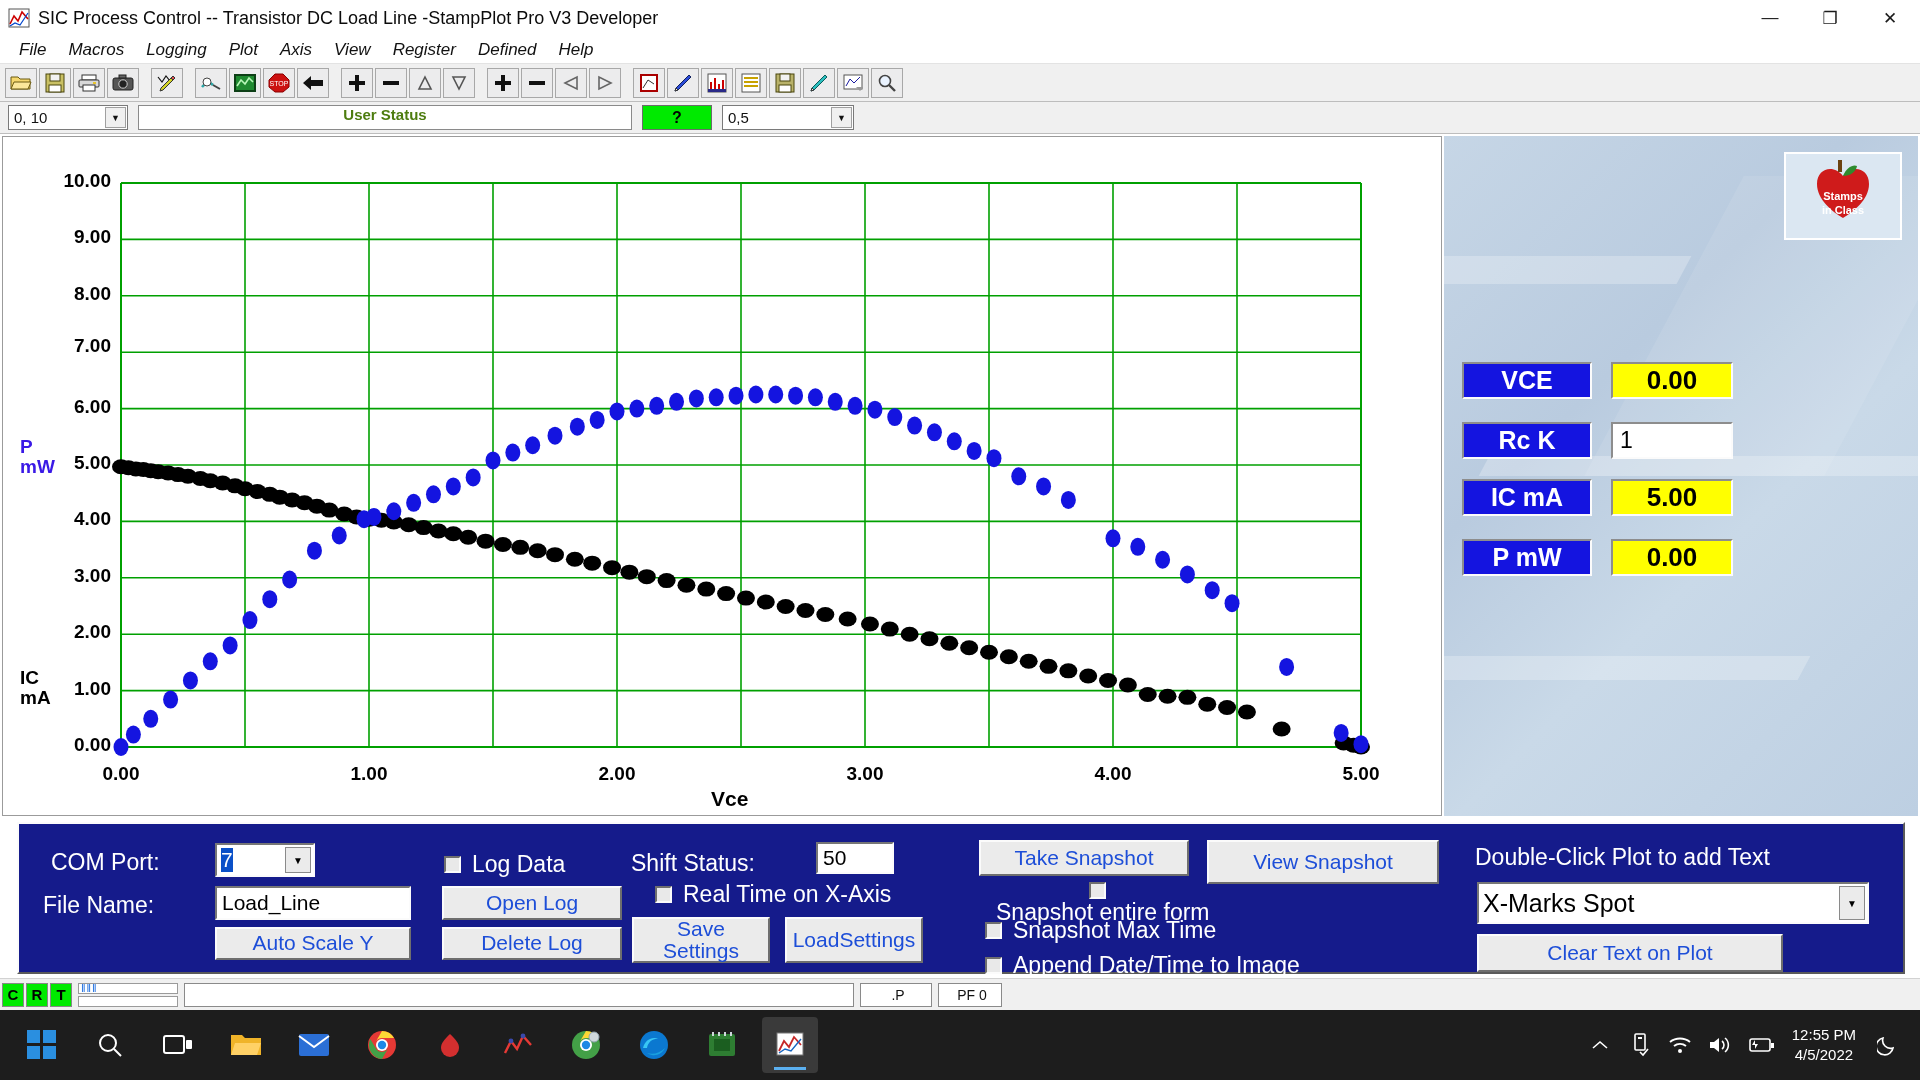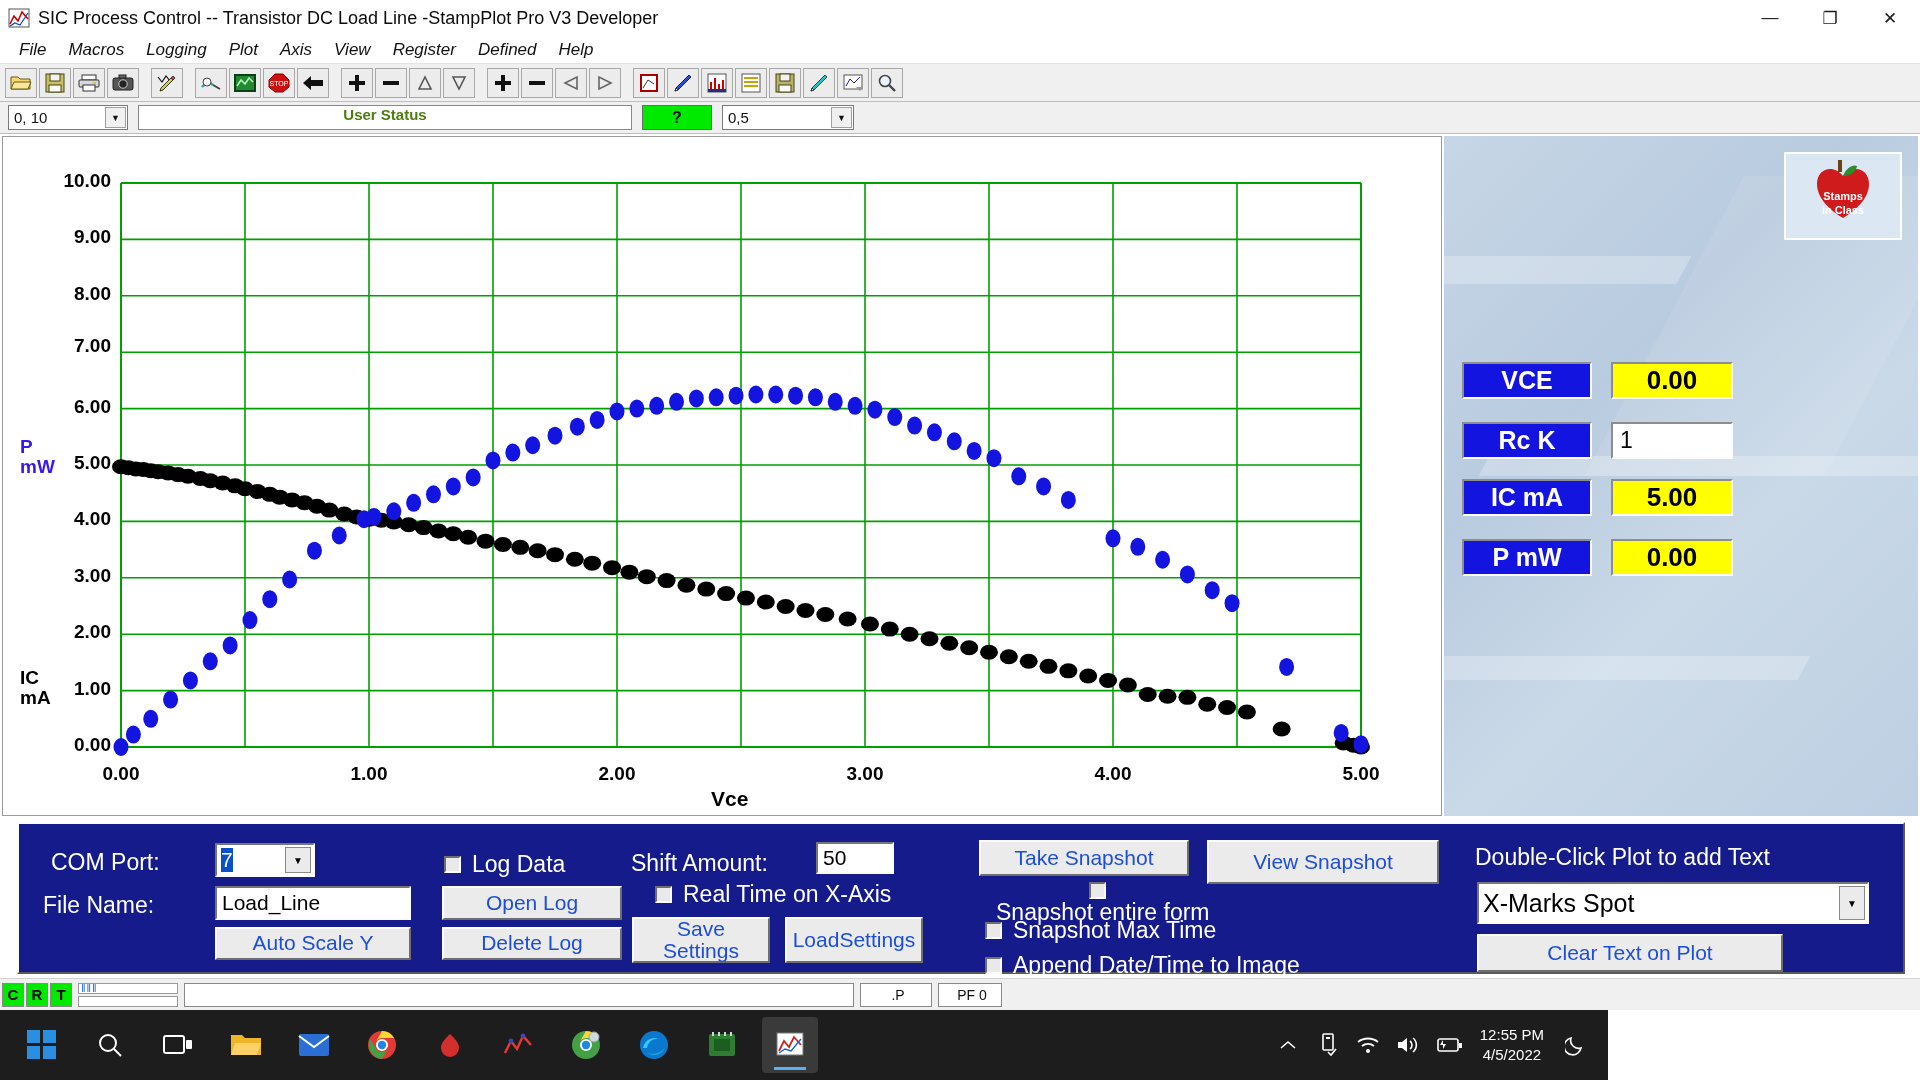--- a/index.html
+++ b/index.html
@@ -155,21 +155,21 @@
   .sfield{
     height:24px; background:#fff; border:1px solid #8a8a8a; margin-left:6px;
     display:flex; align-items:center; font-size:14px; color:#111; padding-left:4px;
   }
   .tickbar{ height:11px; background:#fff; border:1px solid #9a9a9a; margin-left:6px;
             display:flex; align-items:center; padding-left:2px; }
   .tickmarks{ color:#1166dd; font-size:11px; letter-spacing:1px; }
 
   
   .taskbar{
-    position:absolute; left:0; top:1010px; width:1608px; height:70px;
+    position:absolute; left:0; top:1010px; width:1920px; height:70px;
     background:#1d1d1d; display:flex; align-items:center;
   }
   .tkicon{ width:56px; height:56px; margin:0 6px; position:relative;
            display:flex; align-items:center; justify-content:center; }
   .tray{ position:absolute; right:12px; top:0; height:70px;
          display:flex; align-items:center; color:#fff; }
   .tray .ticon{ width:40px; height:70px; display:flex; align-items:center; justify-content:center; }
   .clock{ text-align:center; font-size:15px; line-height:1.35; color:#fff;
           margin:0 12px; white-space:nowrap; }
   .active-underline{ position:absolute; bottom:3px; left:12px; right:12px; height:3px; background:#5bb0f0;}
@@ -625,21 +625,21 @@
     <div class="cinput" style="left:196px; top:62px; width:196px; height:34px;">Load_Line</div>
     <div class="cbtn" style="left:196px; top:103px; width:196px; height:33px;">Auto Scale Y</div>
 
     <div class="chk" style="left:425px; top:27px;">
       <span class="chkbox"></span>
       <span class="chklabel">Log Data</span>
     </div>
     <div class="cbtn" style="left:423px; top:62px; width:180px; height:34px;">Open Log</div>
     <div class="cbtn" style="left:423px; top:103px; width:180px; height:33px;">Delete Log</div>
 
-    <div class="ctxt" style="left:612px; top:26px;">Shift Amount:</div>
+    <div class="ctxt" style="left:612px; top:26px;">Shift Status:</div>
     <div class="cinput" style="left:797px; top:18px; width:78px; height:32px;">50</div>
     <div class="chk" style="left:636px; top:57px;">
       <span class="chkbox"></span>
       <span class="chklabel">Real Time on X-Axis</span>
     </div>
     <div class="cbtn" style="left:613px; top:93px; width:138px; height:46px; flex-direction:column;">
       <span>Save</span>
       <span>Settings</span>
     </div>
     <div class="cbtn" style="left:766px; top:93px; width:138px; height:46px; flex-direction:row;">

